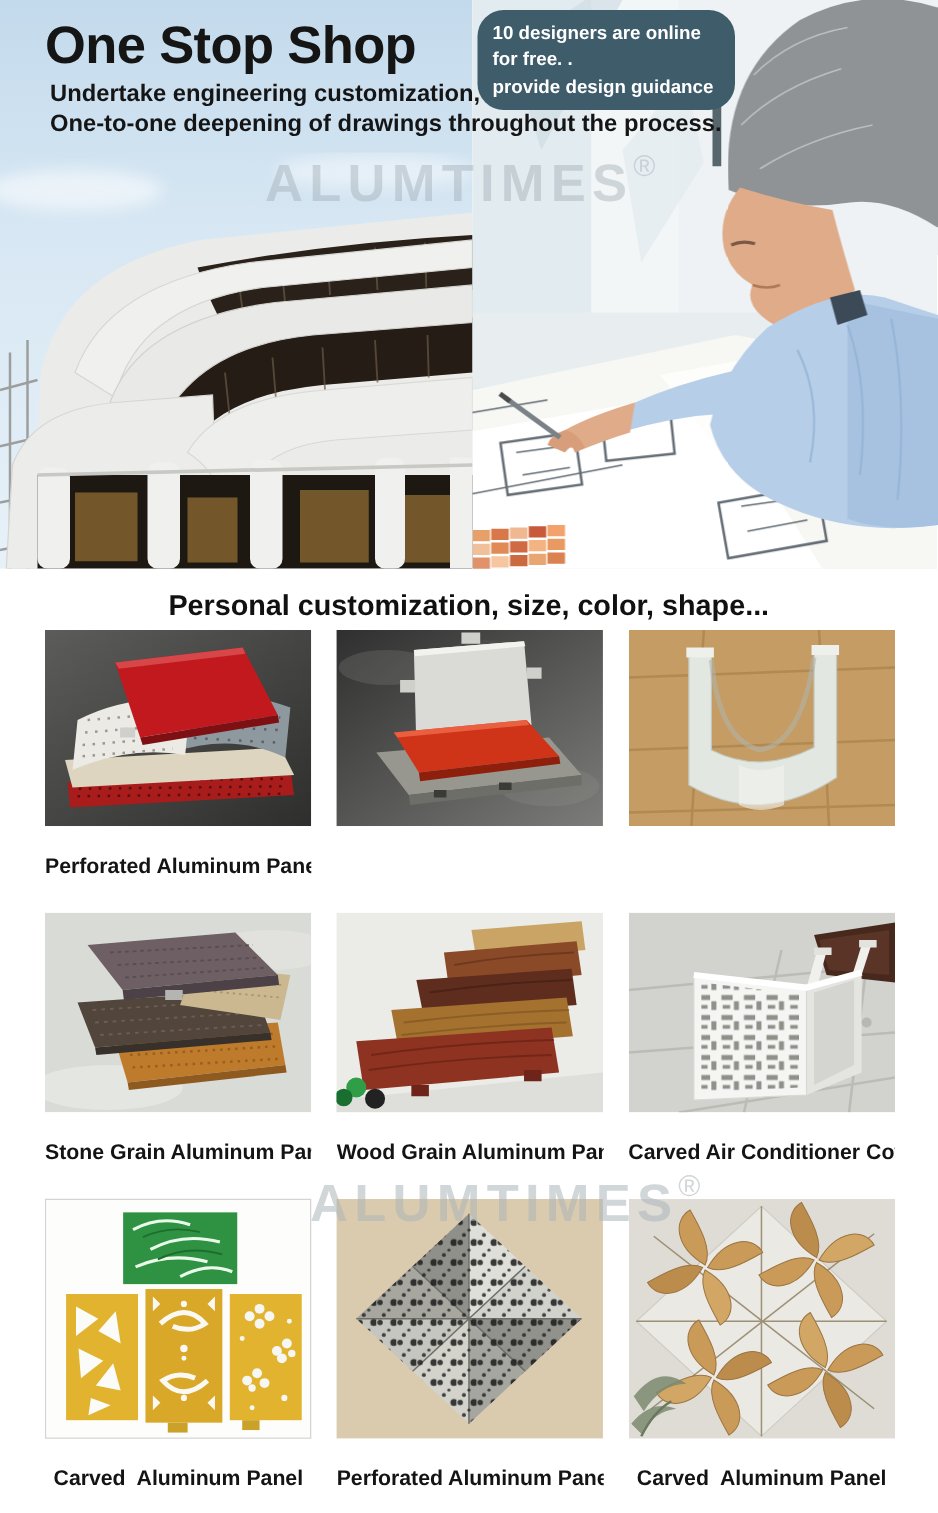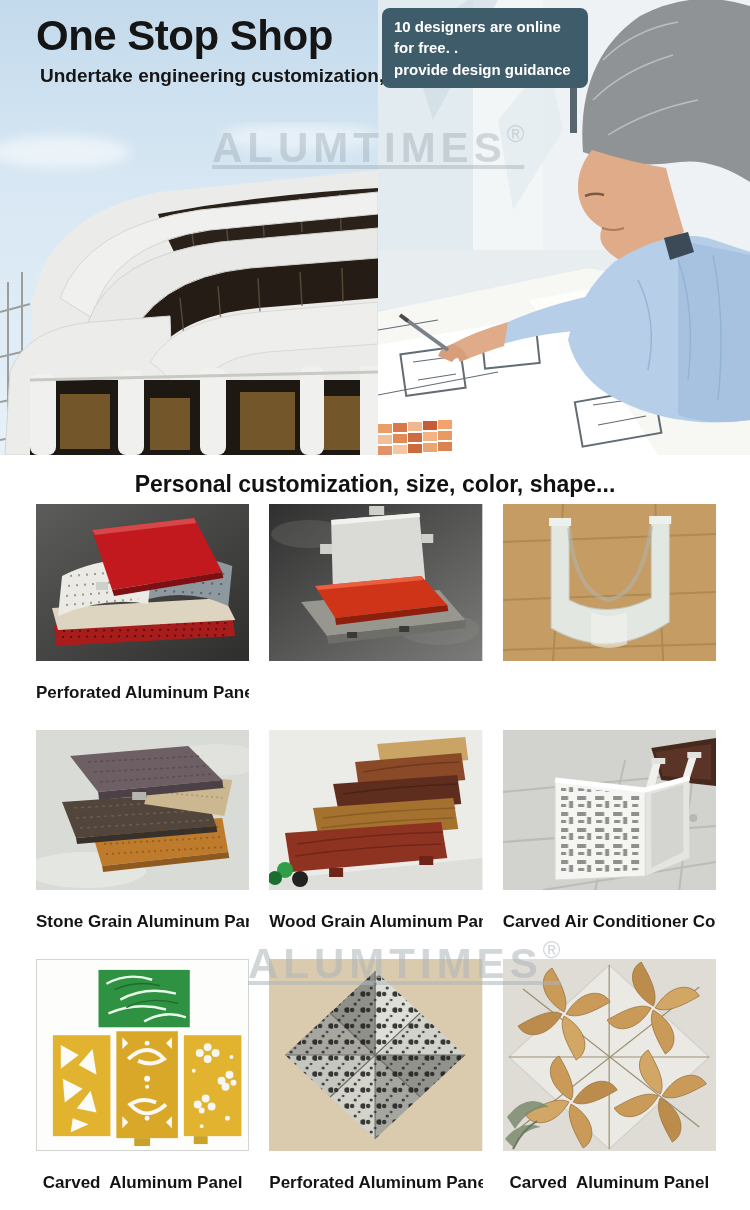--- a/index.html
+++ b/index.html
@@ -11,25 +11,25 @@
   .hero-sky{position:absolute;left:0;top:0;width:378px;height:455px;
     background:linear-gradient(180deg,#c3daec 0%,#d7e7f3 40%,#e7f1f8 100%);}
   .hero-right{position:absolute;left:378px;top:0;width:372px;height:455px;background:#eef2f4;}
   .building-svg{position:absolute;left:0;top:122px;width:378px;height:333px;}
   .designer-svg{position:absolute;left:0;top:0;width:372px;height:455px;}
   .hero-title{position:absolute;left:36px;top:12px;font-size:42px;font-weight:800;
     color:#151515;letter-spacing:-0.5px;}
   .hero-sub{position:absolute;left:40px;top:64px;font-size:19px;font-weight:600;
     color:#151515;line-height:24px;}
   .online-badge{position:absolute;left:382px;top:8px;width:182px;background:#3e5c6a;
-    color:#fff;border-radius:8px;padding:8px 12px;font-size:15px;font-weight:700;
+    color:#fff;border-radius:21px;padding:8px 12px;font-size:15px;font-weight:700;
     line-height:1.42;}
   .online-badge span{display:block;}
   .watermark{position:absolute;z-index:6;font-size:42px;font-weight:700;letter-spacing:5px;
-    pointer-events:none;text-decoration:underline;}
+    pointer-events:none;}
   .wm1{left:212px;top:120px;color:rgba(150,162,172,0.38);}
   .wm2{left:248px;top:936px;color:rgba(172,180,186,0.55);}
   .watermark sup{font-size:24px;font-weight:400;letter-spacing:0;vertical-align:20px;}
 
   
   .section-heading{padding-top:14px;height:30px;line-height:30px;text-align:center;
     font-size:23px;font-weight:700;color:#111;}
 
   .grid{padding:0 34px 0 36px;}
   .grid-row{display:flex;gap:20px;}
@@ -178,20 +178,21 @@
         <rect x="200" y="246" width="26" height="87" rx="8"></rect>
         <rect x="300" y="244" width="24" height="89" rx="8"></rect>
         <rect x="360" y="244" width="18" height="89"></rect>
       </g>
       <line x1="30" y1="258" x2="378" y2="250" stroke="#c8c8c4" stroke-width="3"></line>
     </svg>
 
     <div class="hero-title">One Stop Shop</div>
     <div class="hero-sub">
       <div>Undertake engineering customization,</div>
+      <div>One-to-one deepening of drawings throughout the process.</div>
     </div>
     <div class="online-badge" style="background: rgb(62, 92, 106);">
       <span>10 designers are online</span>
       <span>for free. .</span>
       <span>provide design guidance</span>
     </div>
     <div class="watermark wm1"><span>ALUMTIMES</span><sup>®</sup></div>
   </div>
 
   <div class="section-heading">Personal customization, size, color, shape...</div>

